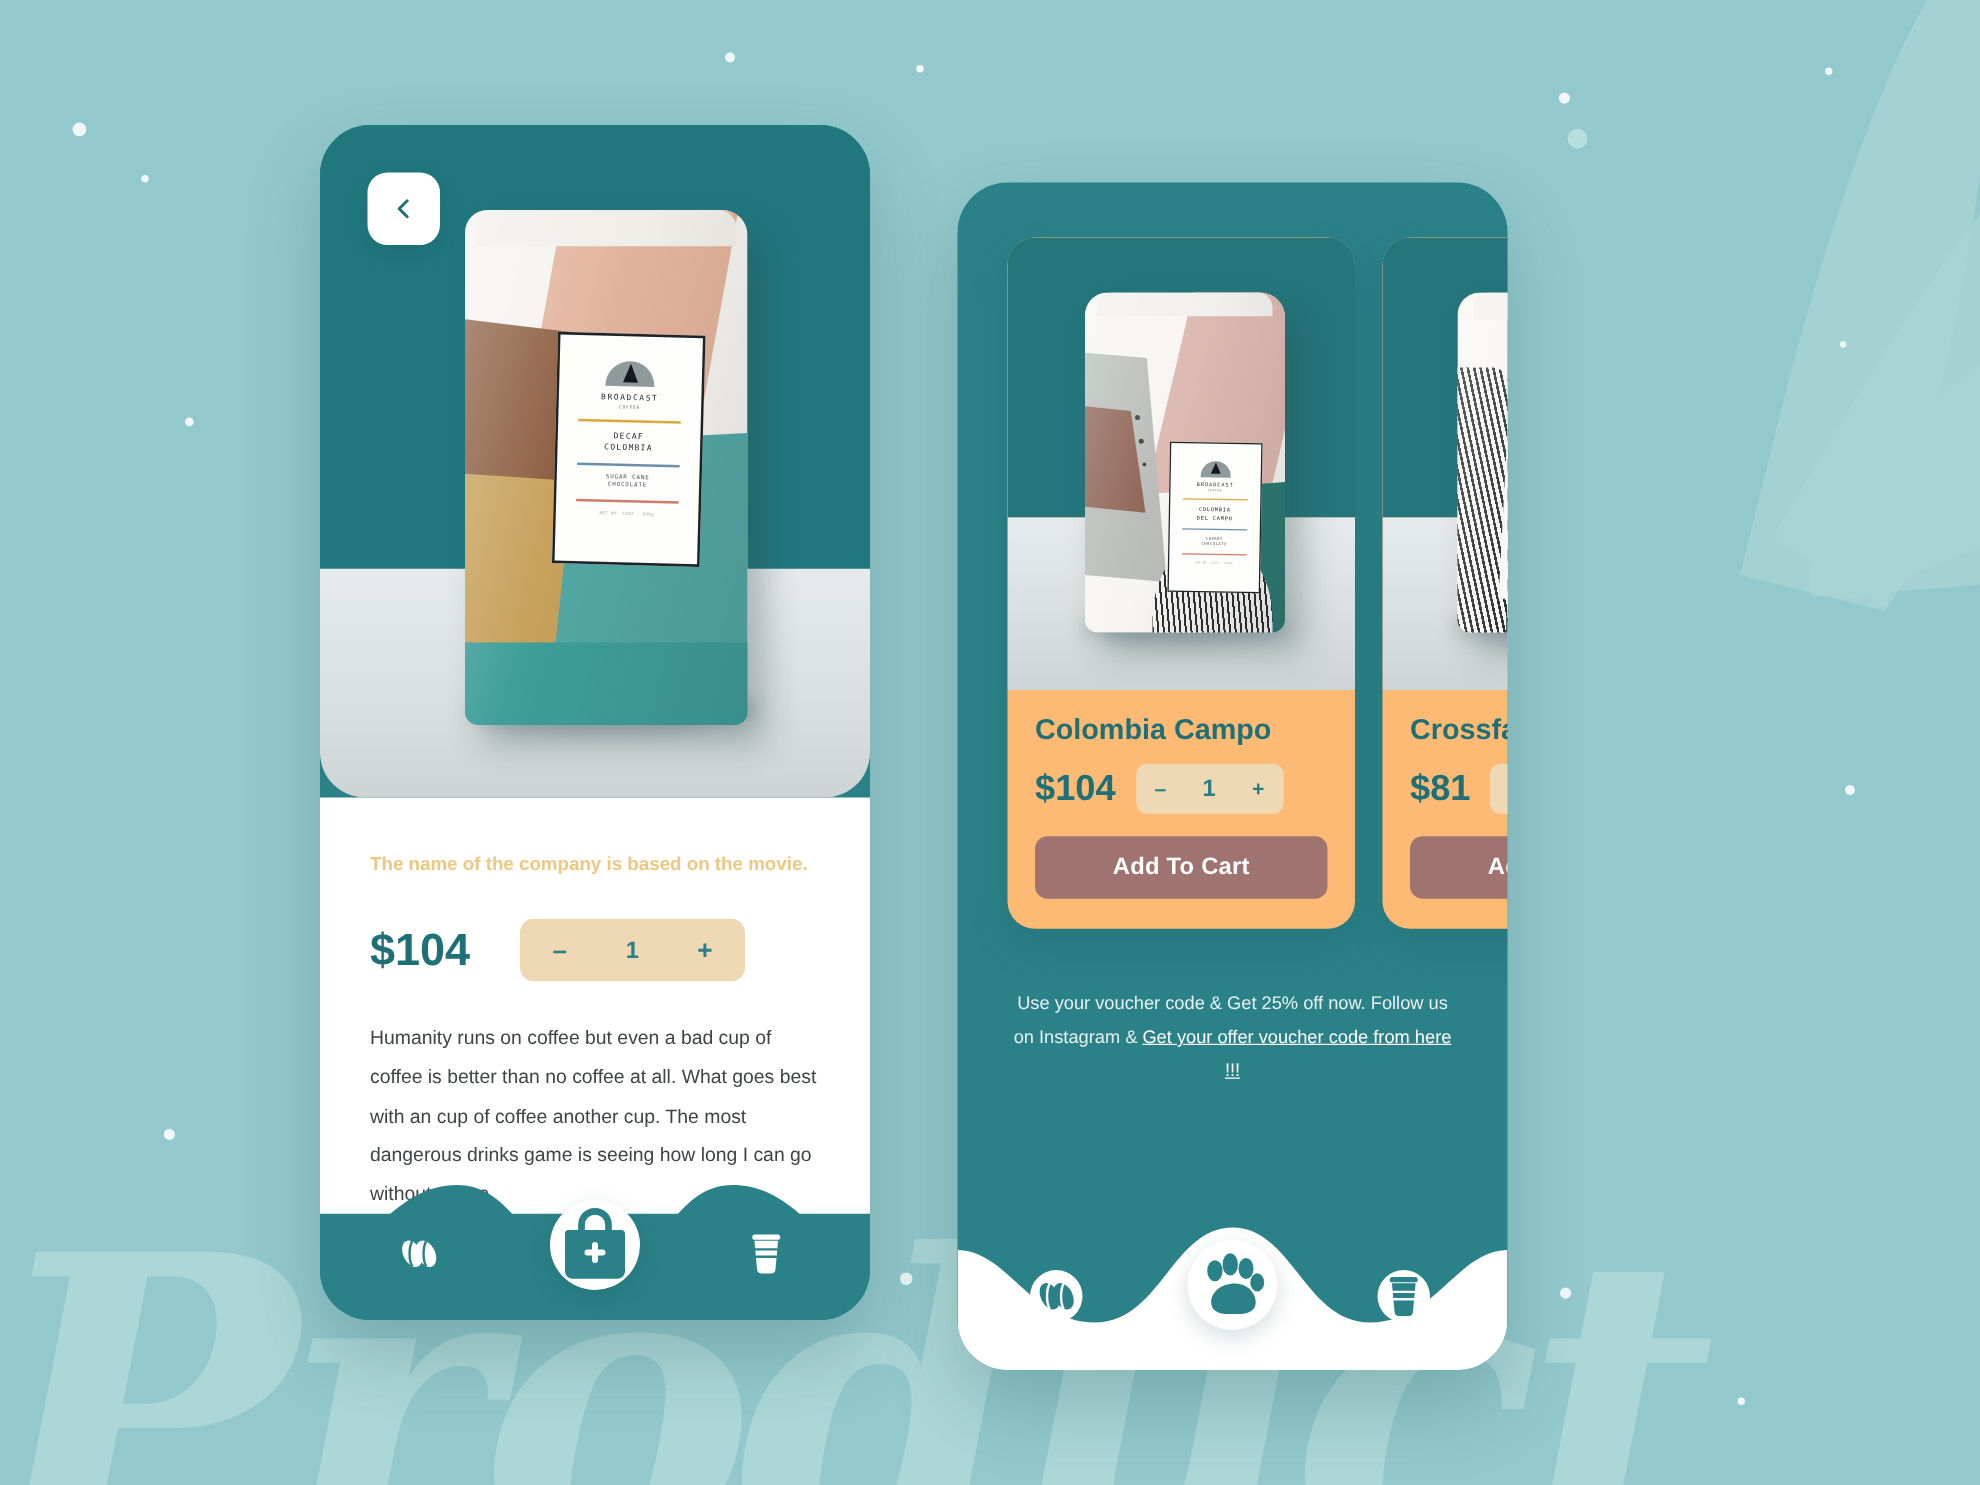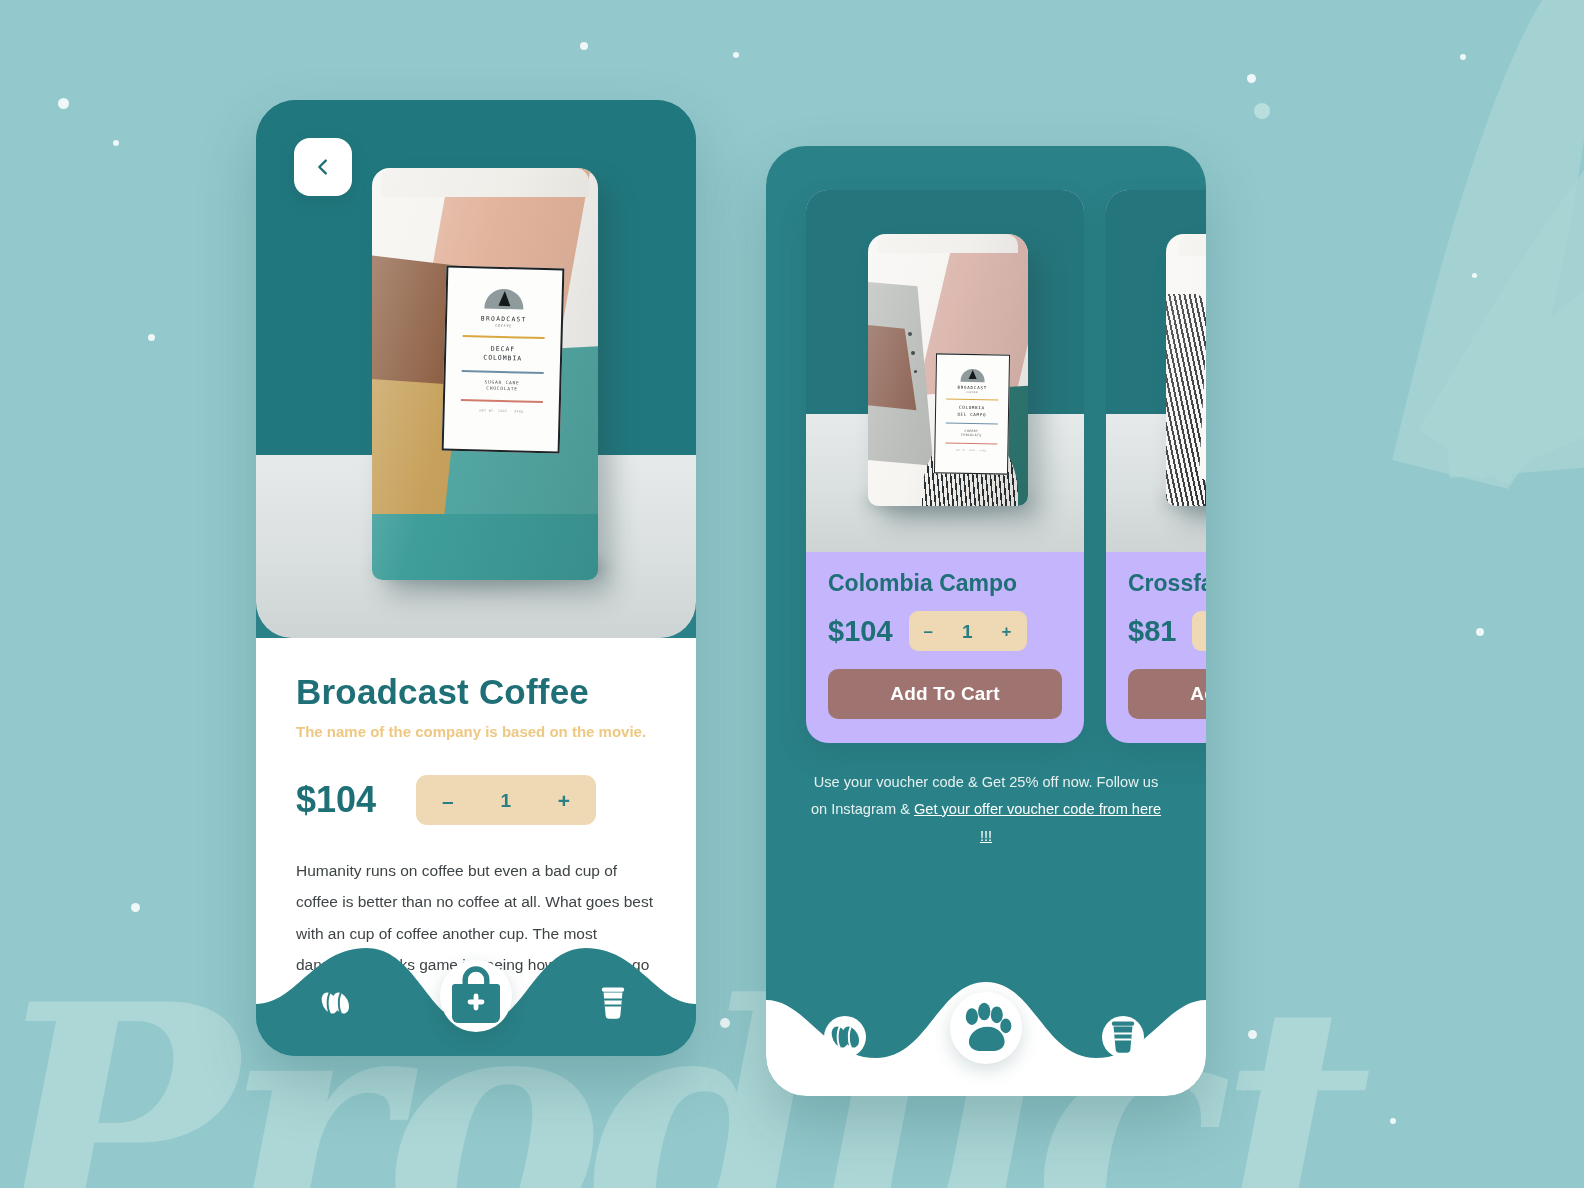--- a/index.html
+++ b/index.html
@@ -138,41 +138,41 @@
   
   .list-header {
     display:flex; align-items:center; justify-content:space-between;
     padding:58px 40px 0 40px;
   }
   .list-title { color:#fff; font-size:33px; font-weight:700; letter-spacing:.3px; }
   #cart-button { position:relative; width:58px; height:58px; }
 
   .cards { display:flex; gap:22px; padding:0 40px; margin-top:44px; }
   .pcard {
-    width:278px; background:#c4b5fd; border-radius:22px; overflow:hidden;
+    width:278px; background:#fdba74; border-radius:22px; overflow:hidden;
     box-shadow:0 14px 30px rgba(22,72,78,.16);
     flex:0 0 auto;
   }
   .pcard-photo { position:relative; height:362px; overflow:hidden; }
   .pcard-info { padding:18px 22px 24px 22px; }
   .pcard-title { font-size:23px; font-weight:700; color:#1f6f76; }
   .pcard-row { display:flex; align-items:center; gap:16px; margin-top:14px; }
   .pcard-price { font-size:29px; font-weight:700; color:#1f6f76; }
   .stepper-sm { width:118px; height:40px; padding:0 15px; border-radius:9px; }
   .stepper-sm span { font-size:17px; }
   .add-btn {
     margin-top:18px; width:100%; height:50px;
     background:#9f7370; color:#fff; border:none; border-radius:10px;
     font-family:"Liberation Sans", sans-serif;
     font-size:19px; font-weight:700; letter-spacing:.2px; cursor:pointer;
   }
 
   .voucher {
     padding:26px 44px 0 44px; text-align:center;
-    color:#e7f1f1; font-size:14.6px; line-height:1.85;
+    color:#e7f1f1; font-size:14.6px; line-height:1.85;margin-top:21px;
   }
   .voucher a { color:#ffffff; text-decoration:underline; cursor:pointer; }
 
   .ico { display:block; }
 </style>
 </head>
 <body>
 
 <div id="bg-decor">
   <div class="frond" style="left:1392px; top:-60px; width:120px; height:520px; transform:rotate(14deg);"></div>
@@ -240,21 +240,20 @@
     </div>
 
     <div class="icon-btn-square" id="back-button">
       <svg class="ico" width="22" height="22" viewBox="0 0 24 24" fill="none" stroke="#1f6f76" stroke-width="2.6" stroke-linecap="round" stroke-linejoin="round">
         <polyline points="15 5 8 12 15 19"></polyline>
       </svg>
     </div>
   </div>
 
   <div class="detail-body">
-    <div class="product-title">Broadcast Coffee</div>
     <div class="product-tagline">The name of the company is based on the movie.</div>
 
     <div class="price-row">
       <div class="price">$104</div>
       <div class="stepper" id="stepper-detail">
         <span>–</span>
         <span class="qty">1</span>
         <span>+</span>
       </div>
     </div>

